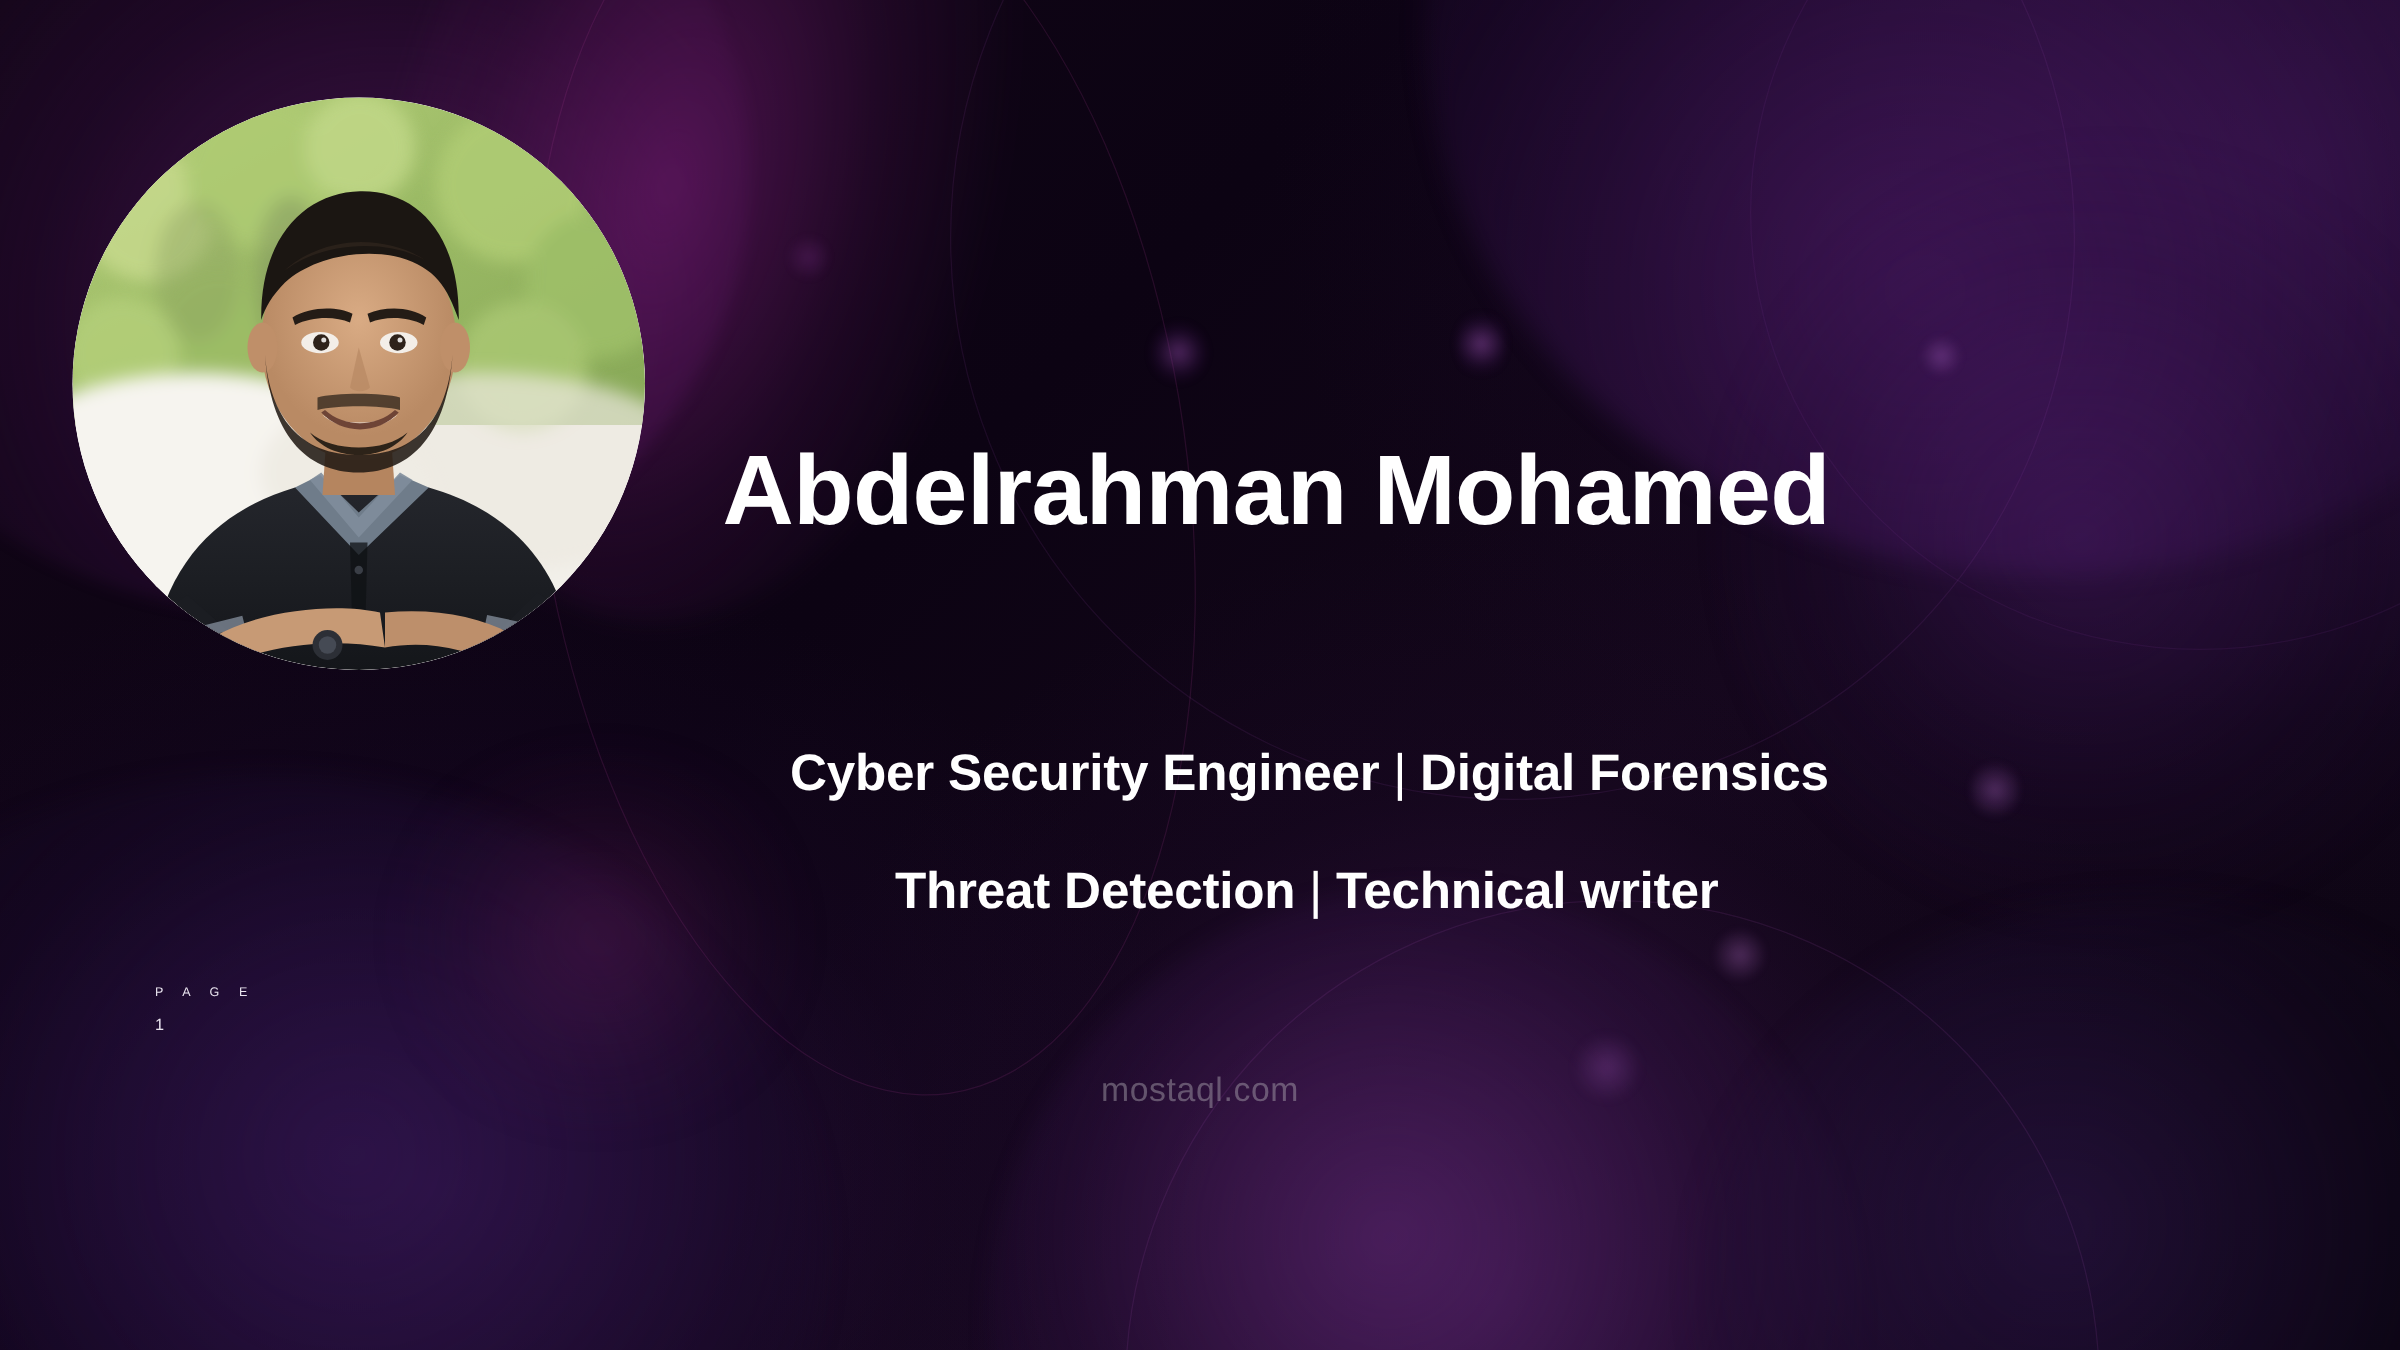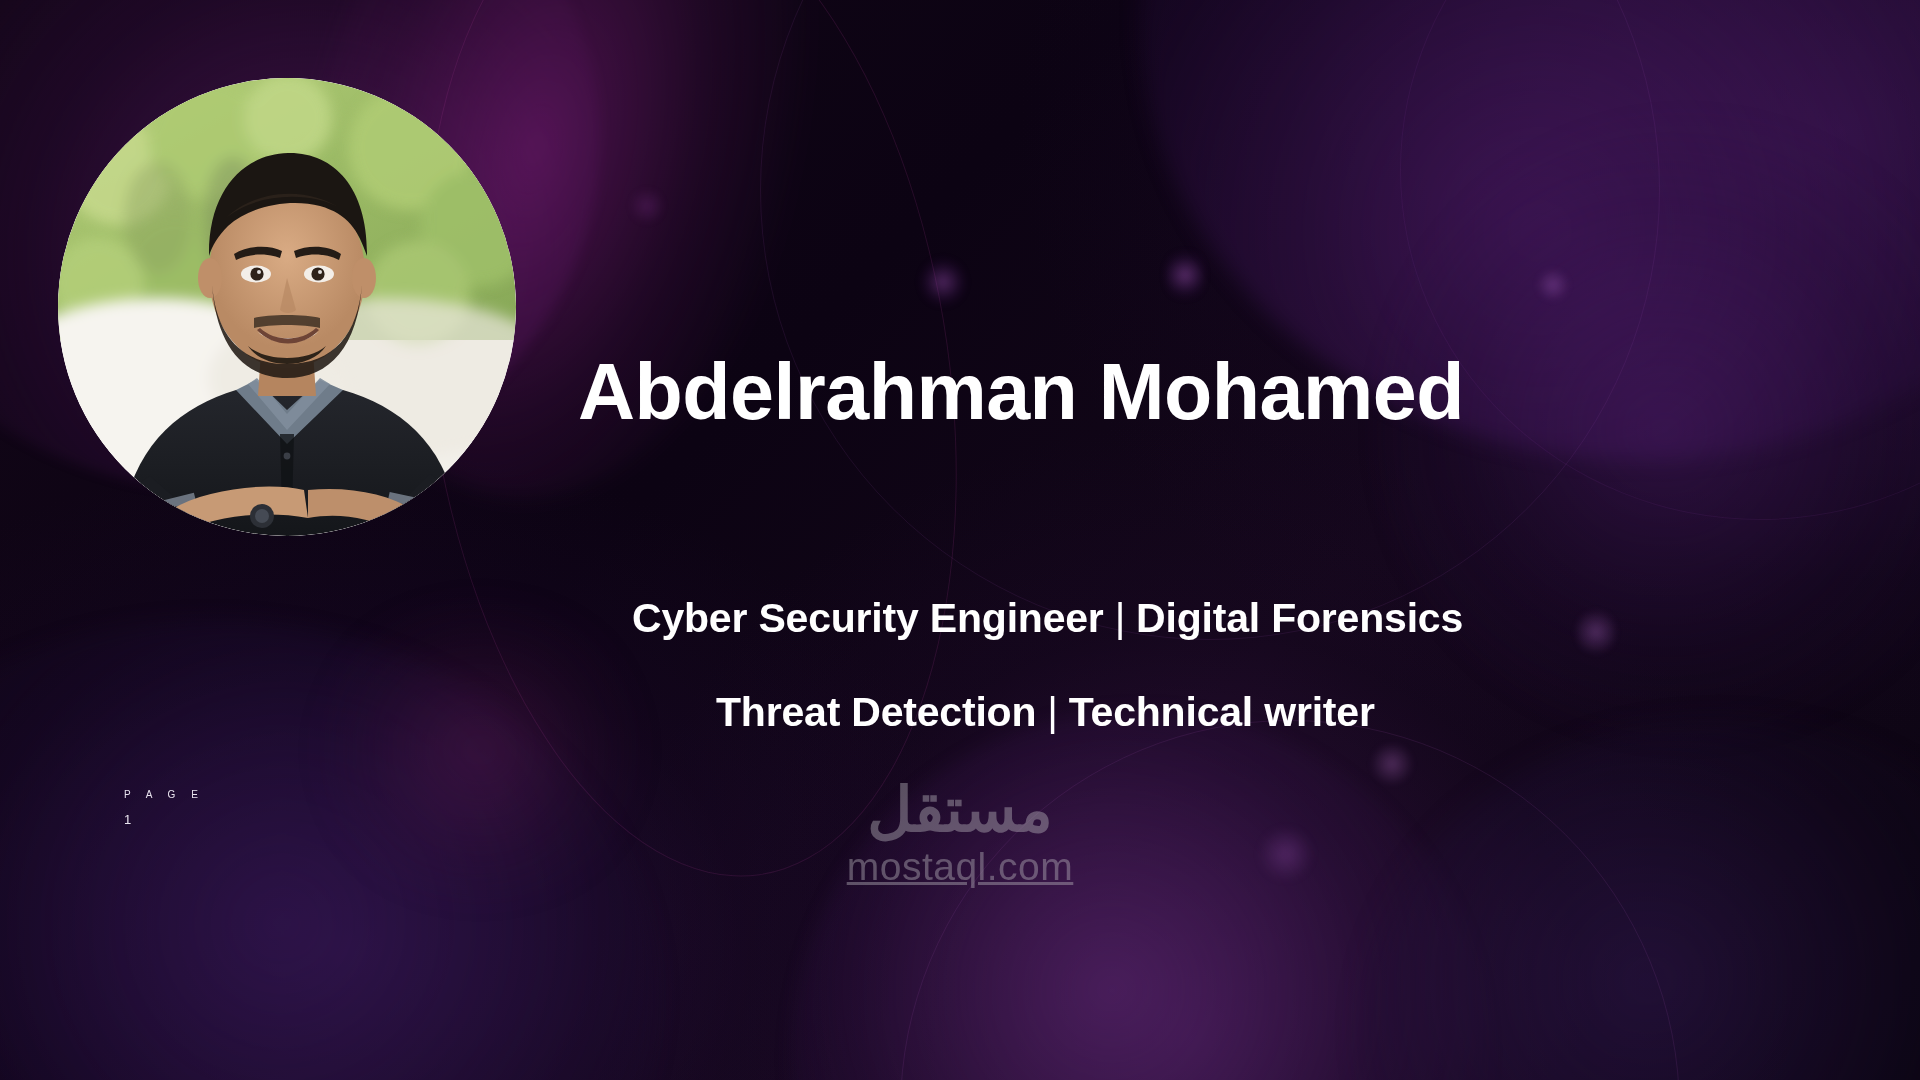--- a/index.html
+++ b/index.html
@@ -149,26 +149,25 @@
   }
   .wm-mark {
     font-size:62px;
     color:#b9b6bd;
     line-height:1.0;
     font-weight:700;
     direction:rtl;
   }
   .wm-url {
     margin-top:6px;
-    font-size:39px;
+    font-size:27px;
     color:#b9b6bd;
     letter-spacing:0.5px;
     font-weight:400;
     line-height:1.0;
-    text-decoration:underline;
   }
 </style>
 </head>
 <body>
 
 <div class="slide">
 
   <div class="orb orb-a"></div>
   <div class="orb orb-b"></div>
   <div class="orb orb-c"></div>
@@ -301,17 +300,16 @@
   <div class="subline subline-2">
     <span>Threat Detection</span><span class="sep">|</span><span>Technical writer</span>
   </div>
 
   <div class="page-label">
     <div class="page-word">P A G E</div>
     <div class="page-num">1</div>
   </div>
 
   <div class="watermark">
-    <div class="wm-mark">مستقل</div>
     <div class="wm-url">mostaql.com</div>
   </div>
 
 </div>
 
 </body></html>

